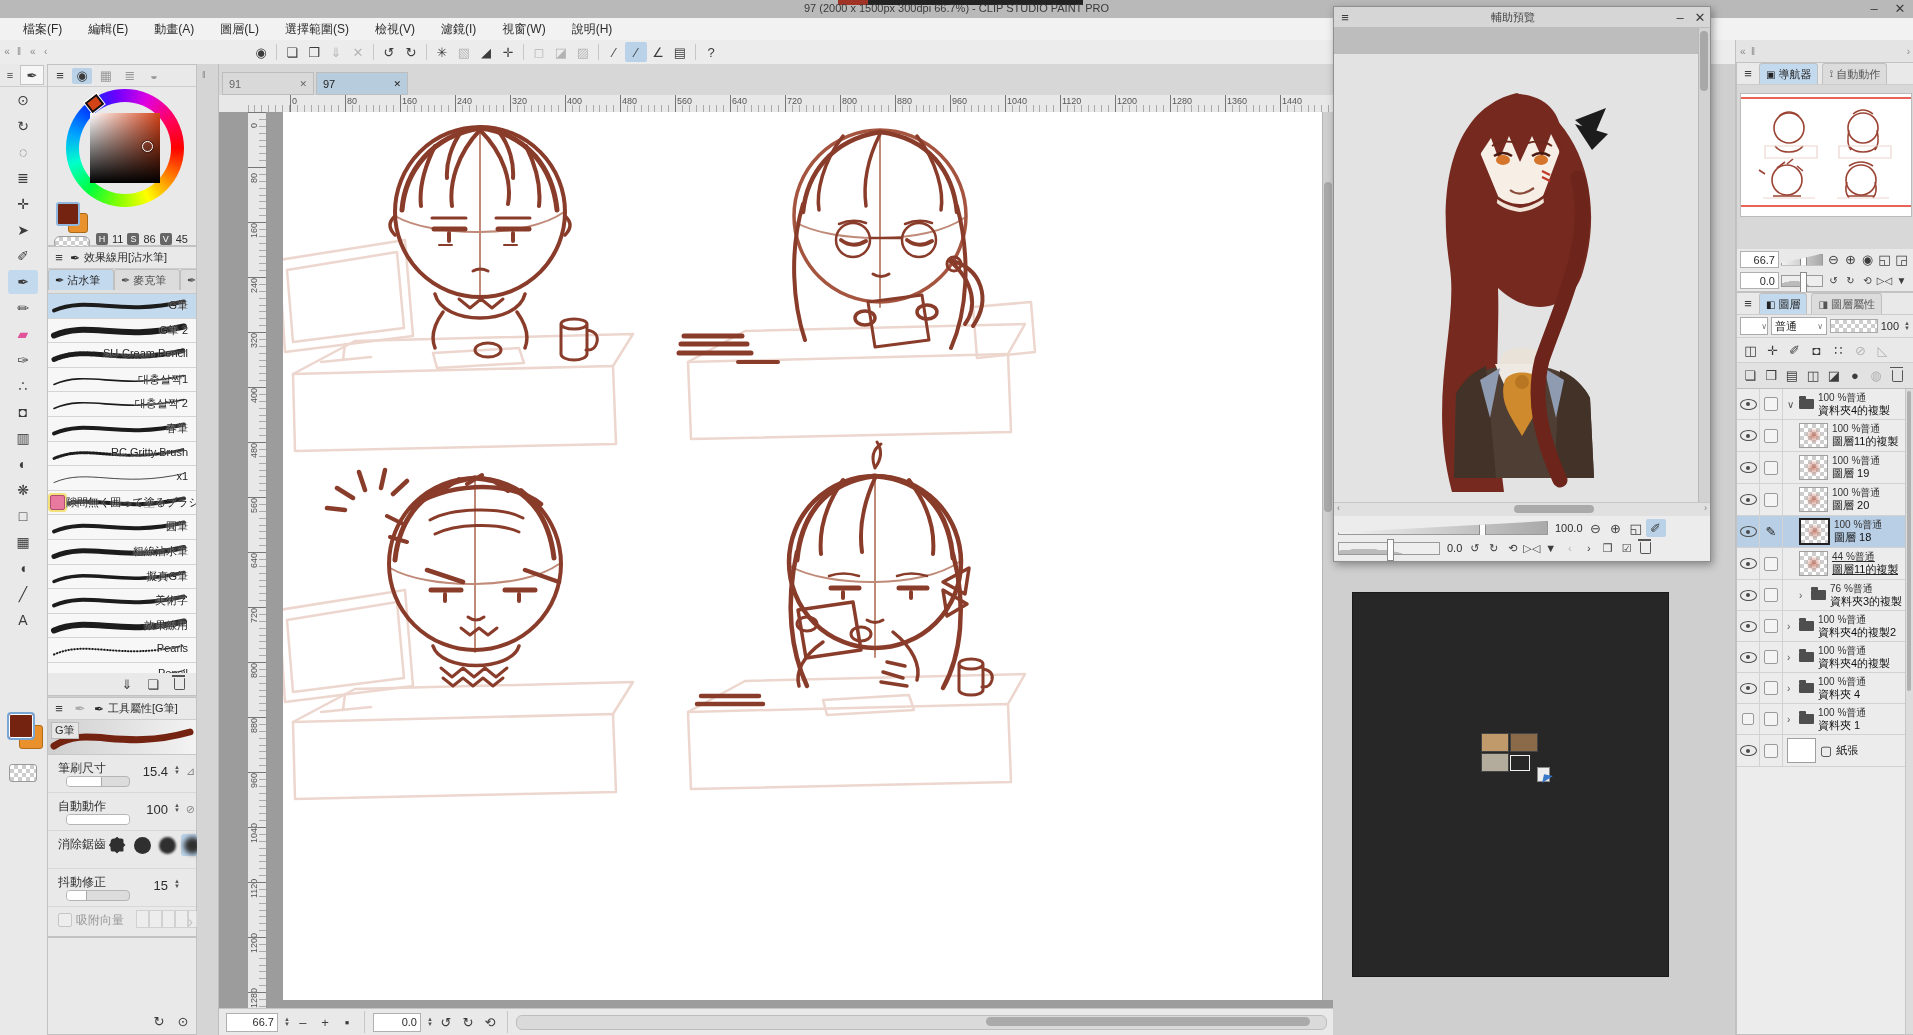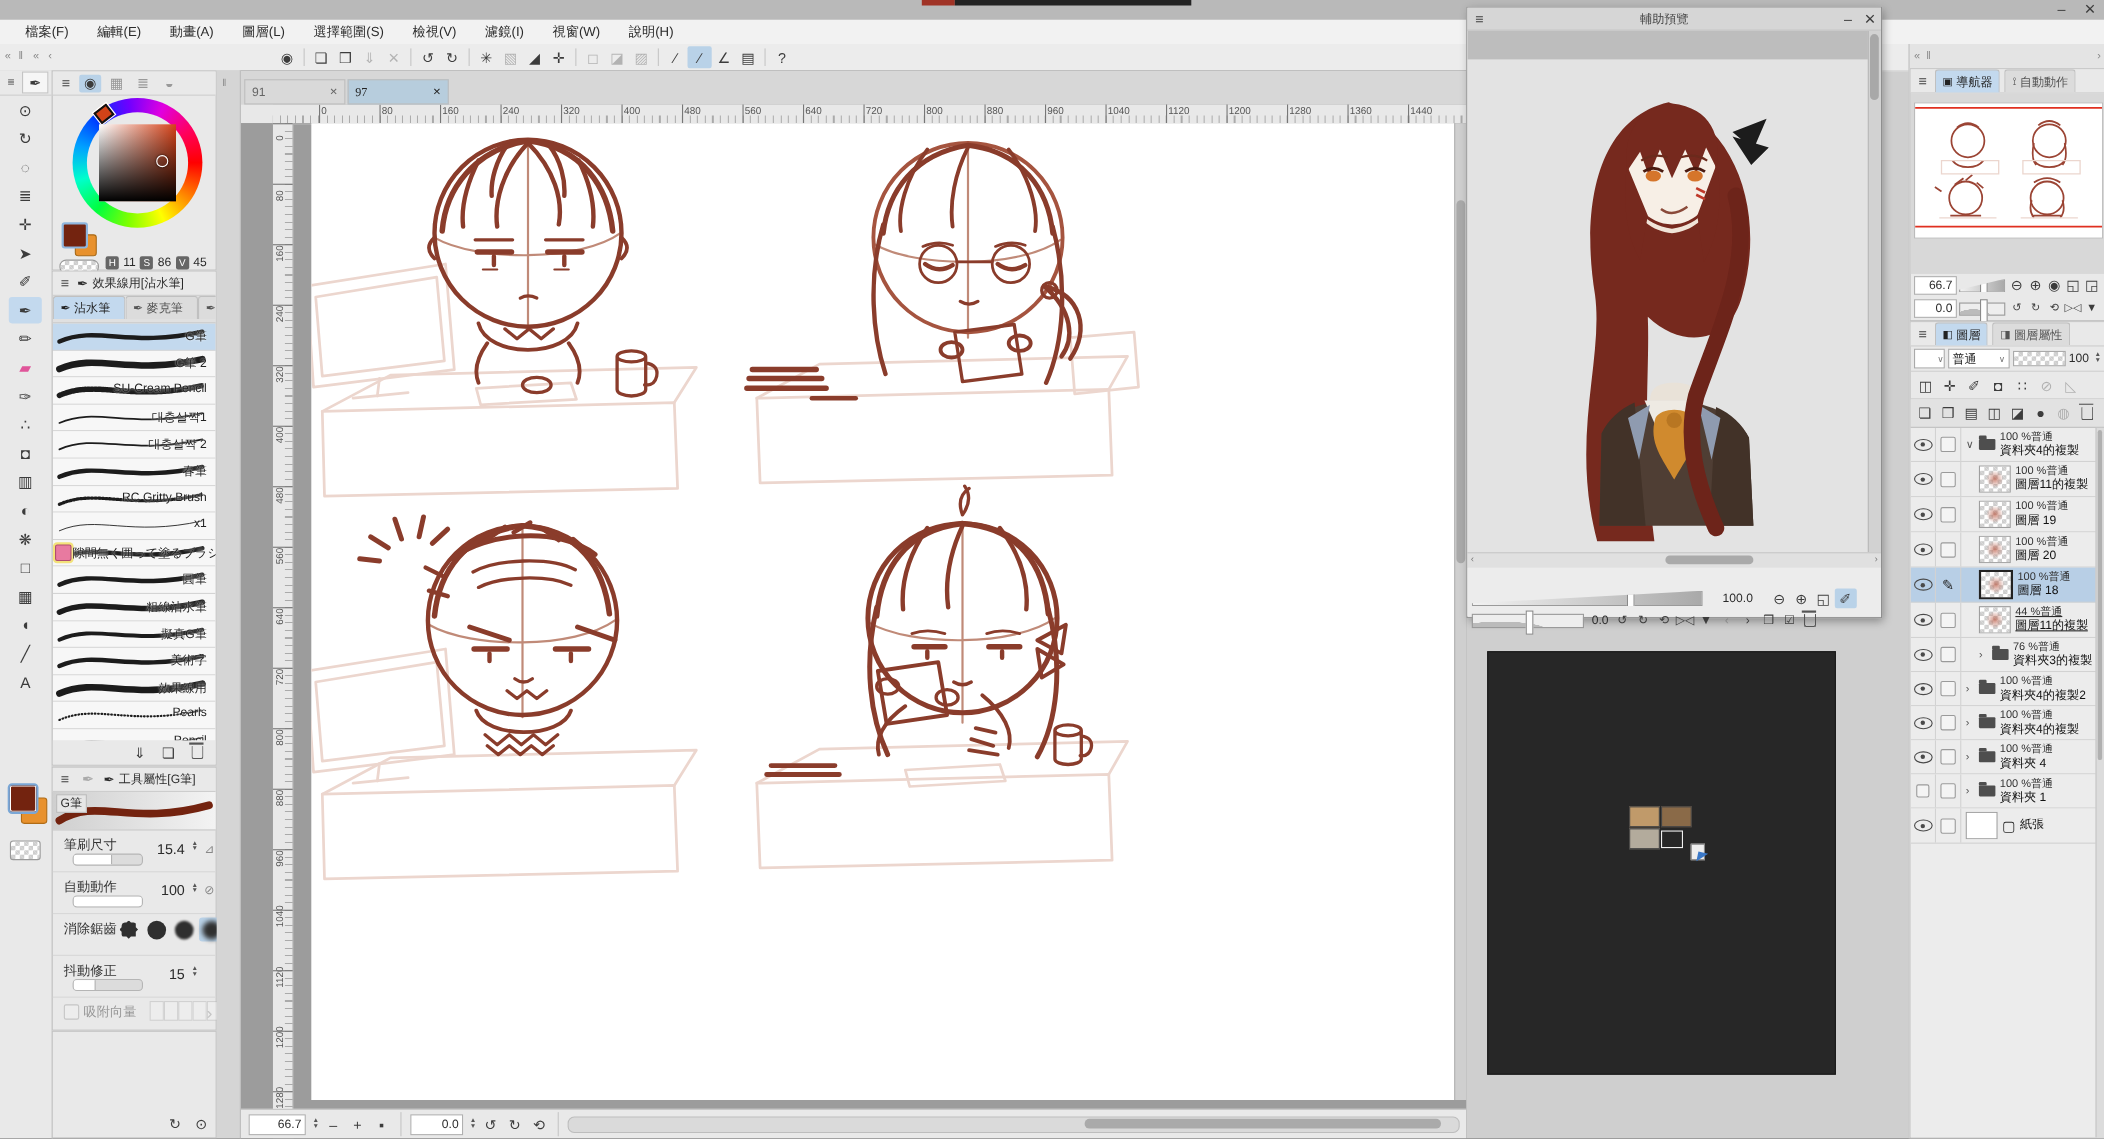--- a/index.html
+++ b/index.html
@@ -71,20 +71,21 @@
   svg{display:block;}
 </style>
 </head>
 <body>
 
 <div id="app">
 
   <div id="titlebar" class="abs">
     <div class="abs" style="left:838px;top:0;width:30px;height:5px;background:#a03326;"></div>
     <div class="abs" style="left:868px;top:0;width:215px;height:5px;background:#232323;"></div>
+    <div class="abs" style="left:0;top:2px;width:1913px;text-align:center;color:#3a3a3a;">97 (2000 x 1500px 300dpi 66.7%)  - CLIP STUDIO PAINT PRO</div>
     <div class="abs icon-btn" style="left:1862px;top:0;width:24px;height:17px;">–</div>
     <div class="abs icon-btn" style="left:1888px;top:0;width:24px;height:17px;">✕</div>
   </div>
 
   <div id="menubar" class="abs">
       <span class="menu-item">檔案(F)</span>
       <span class="menu-item">編輯(E)</span>
       <span class="menu-item">動畫(A)</span>
       <span class="menu-item">圖層(L)</span>
       <span class="menu-item">選擇範圍(S)</span>
@@ -591,21 +592,21 @@
       <span class="vsep"></span>
       <div style="position:relative;flex:1;height:13px;background:#dadada;border:1px solid #bdbdbd;border-radius:6px;margin-right:6px;">
         <div style="position:absolute;left:58%;top:1px;width:40%;height:9px;background:#aaa;border-radius:5px;"></div>
       </div>
     </div>
   <div class="ctab" style="left: 4px;">
         <span style="flex: 1 1 0%;">91</span>
         <span style="font-size: 9px;">✕</span>
       </div>
       <div class="ctab on" style="left: 98px;">
-        <span style="flex: 1 1 0%; font-family: Liberation Serif, serif;">97</span>
+        <span style="flex: 1 1 0%;">97</span>
         <span style="font-size: 9px;">✕</span>
       </div>
     </div>
 
   <div class="abs" style="left:197px;top:64px;width:21px;height:971px;background:#d5d5d5;border-right:1px solid #bdbdbd;">
     <span style="position:absolute;top:6px;left:5px;font-size:9px;color:#888;">‖</span>
   </div>
 
   <div id="rightdock" class="abs">
     <div style="height:22px;display:flex;align-items:center;font-size:10px;color:#888;padding:0 4px;justify-content:space-between;">
@@ -964,21 +965,21 @@
       <div style="position:absolute;right:0;top:0;width:11px;height:474px;background:#d2d2d2;border-left:1px solid #b8b8b8;">
         <div style="position:absolute;left:1px;top:3px;width:8px;height:60px;background:#a8a8a8;border-radius:4px;"></div>
       </div>
     </div>
     <div style="height:13px;background:#e0e0e0;position:relative;border-top:1px solid #c6c6c6;">
       <span style="position:absolute;left:3px;top:0;font-size:9px;color:#777;">‹</span>
       <span style="position:absolute;right:3px;top:0;font-size:9px;color:#777;">›</span>
       <div style="position:absolute;left:180px;top:2px;width:80px;height:8px;background:#aaa;border-radius:4px;"></div>
     </div>
     <div style="height:44px;background:#ececec;padding:2px 4px;box-sizing:border-box;">
-      <div style="display:flex;align-items:center;gap:14px;height:20px;margin-top:16px;">
+      <div style="display:flex;align-items:center;gap:3px;height:20px;">
         <span class="wedge" style="width:208px;">
             <span class="handlebar" style="left:140px;"></span>
           </span>
         <span style="font-size:11px;margin-left:4px;">100.0</span>
         <span id="svrow1" style="display:flex;">
             <span class="icon-btn" style="width: 20px; height: 18px;">⊖</span>
             <span class="icon-btn" style="width: 20px; height: 18px;">⊕</span>
             <span class="icon-btn" style="width: 20px; height: 18px;">◱</span>
             <span class="icon-btn active" style="width: 20px; height: 18px;">✐</span>
           </span>

